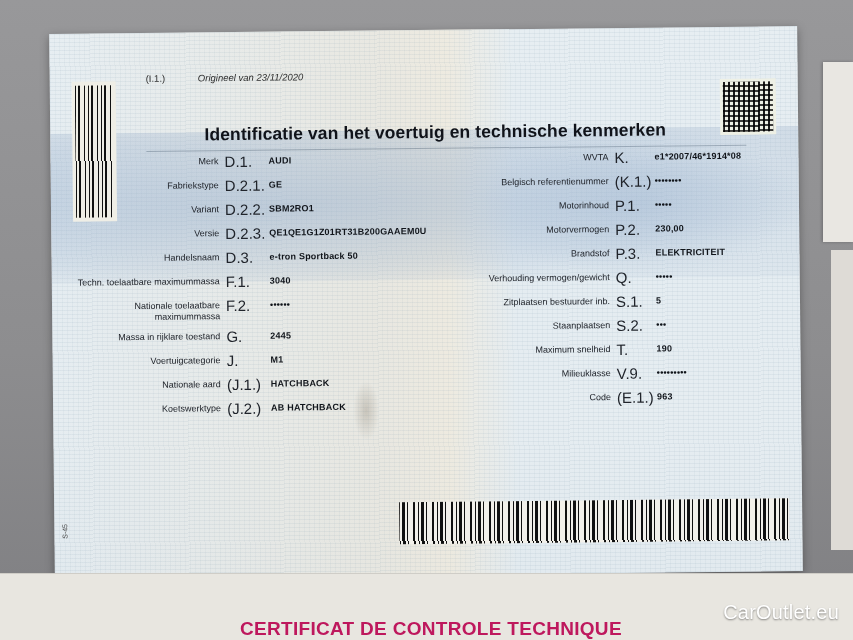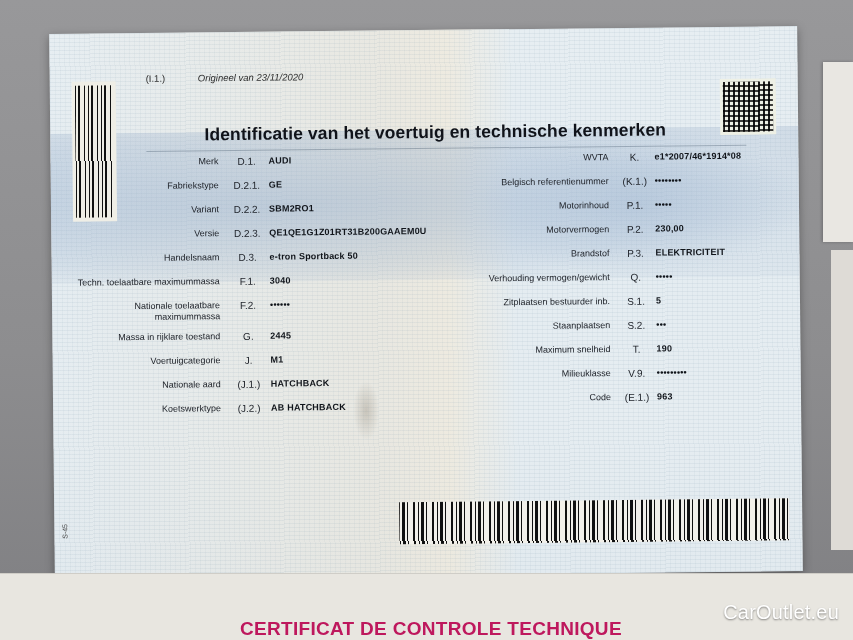--- a/index.html
+++ b/index.html
@@ -89,21 +89,21 @@
   #maintitle{
     position:absolute;top:92px;left:150px;width:470px;text-align:center;
     font-size:17.5px;font-weight:bold;color:#10131a;letter-spacing:.1px;
   }
   #titlerule{position:absolute;top:118px;left:96px;width:600px;height:1px;background:rgba(60,80,100,.35);}
   .col{position:absolute;top:124px;}
   #colL{left:18px;width:360px;}
   #colR{left:390px;width:348px;}
   .row{display:flex;align-items:flex-start;margin-bottom:9px;line-height:11px;min-height:15px;}
   .lbl{flex:0 0 150px;text-align:right;font-size:9px;color:#20242b;padding-right:6px;}
-  .code{flex:0 0 44px;font-size:10px;color:#20242b;text-align:center;}
+  .code{flex:0 0 44px;font-size:15px;color:#20242b;text-align:left;}
   .val{flex:1;font-size:9px;color:#10141a;font-weight:600;letter-spacing:.2px;}
   #colR .lbl{flex:0 0 168px;}
   #colR .code{flex:0 0 40px;}
   #sidecode{
     position:absolute;left:14px;bottom:40px;font-size:7px;color:#444;
     transform:rotate(-90deg);transform-origin:left bottom;white-space:nowrap;
   }
   .smudge{position:absolute;left:300px;top:350px;width:26px;height:60px;
     background:radial-gradient(ellipse,rgba(140,130,115,.35),transparent 70%);pointer-events:none;}
 </style>

